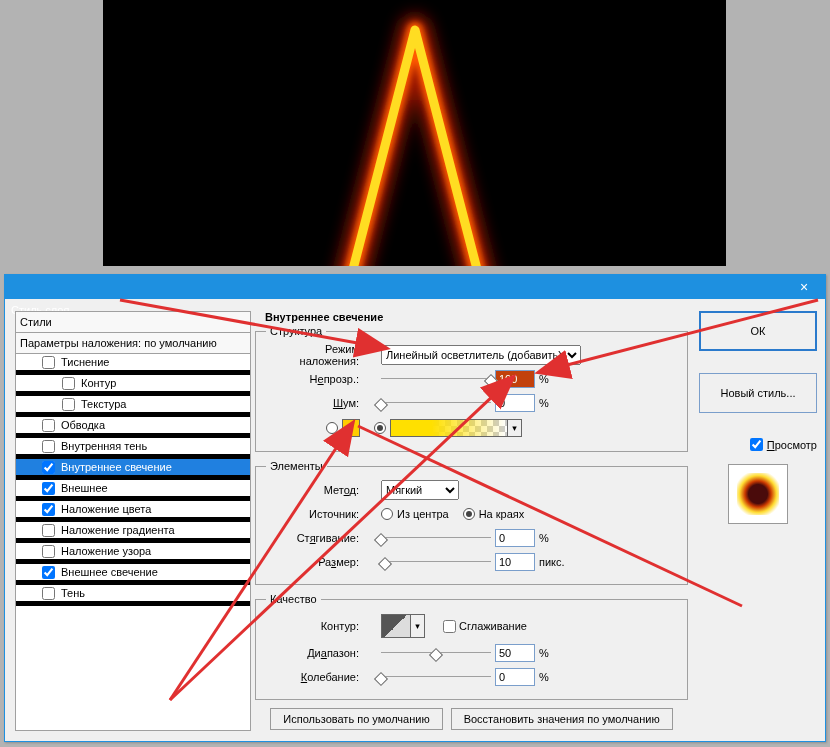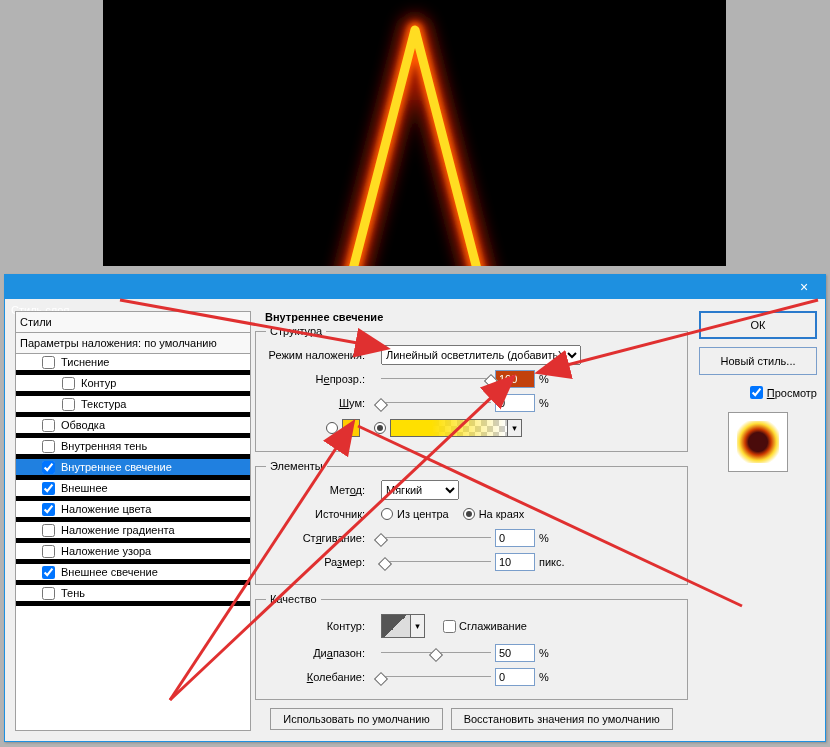--- a/index.html
+++ b/index.html
@@ -26,21 +26,21 @@
   .left-panel .row.indent2 { padding-left: 44px; }
   .left-panel .row.selected { background: #2080e0; color: #fff; }
   .left-panel input[type=checkbox] { margin: 0 6px 0 2px; }
 
   
   .center-panel { position: absolute; left: 250px; top: 12px; width: 433px; }
   fieldset { border: 1px solid #a0a0a0; margin: 0 0 8px 0; padding: 6px 10px 10px 10px; }
   legend { padding: 0 4px; font-size: 11px; }
 
   .form-row { display: flex; align-items: center; height: 24px; }
-  .form-row .label { width: 115px; text-align: right; padding-right: 16px; }
+  .form-row .label { width: 115px; text-align: right; padding-right: 22px; }
   .form-row .label .u { text-decoration: underline; }
   .form-row select { height: 20px; font-size: 11px; }
   .slider { flex: 0 0 auto; height: 14px; display: inline-block; position: relative; background: linear-gradient(to bottom, rgba(0,0,0,0) 40%, #a0a0a0 40%, #a0a0a0 50%, rgba(0,0,0,0) 50%); }
   .slider .thumb { position: absolute; top: 4px; width: 10px; height: 10px; background: #fff; border: 1px solid #666; transform: translateX(-50%) rotate(45deg); }
   .num-box { width: 40px; height: 18px; border: 1px solid #7a9ecb; background: #fff; text-align: left; padding: 0 3px; margin: 0 4px; font-size: 11px; line-height: 16px; display: inline-block; }
   .num-box.sel { background: #c2410c; color: #fff; }
   .unit { font-size: 11px; }
 
   .color-radio-row { display: flex; align-items: center; height: 26px; padding-left: 60px; }
   .radio-circle { width: 12px; height: 12px; border: 1px solid #555; border-radius: 50%; background: #fff; display: inline-block; margin-right: 4px; position: relative; }
@@ -55,21 +55,21 @@
   .radio-label { margin-right: 14px; font-size: 11px; }
 
   .contour-sw { width: 30px; height: 24px; border: 1px solid #666; background: linear-gradient(135deg, #555 0 50%, #ddd 50% 100%); display: inline-block; vertical-align: middle; }
   .contour-drop { width: 14px; height: 24px; border: 1px solid #666; border-left: none; background: #f0f0f0; display: inline-flex; align-items: center; justify-content: center; font-size: 9px; vertical-align: middle; }
 
   .btn-row { display: flex; gap: 8px; margin-top: 6px; justify-content: center; }
   .btn-flat { height: 22px; border: 1px solid #999; background: #f0f0f0; padding: 0 12px; cursor: pointer; font-size: 11px; }
 
   
   .right-panel { position: absolute; left: 694px; top: 12px; width: 118px; }
-  .right-panel .btn { display: block; width: 100%; height: 28px; margin-bottom: 8px; border: 1px solid #7a9ecb; background: #f0f0f0; cursor: pointer; font-size: 11px; }
+  .right-panel .btn { display: block; width: 100%; height: 40px; margin-bottom: 22px; border: 1px solid #7a9ecb; background: #f0f0f0; cursor: pointer; font-size: 11px; }
   .right-panel .btn.primary { border: 2px solid #2a7acc; }
   .preview-chk { display: flex; align-items: center; justify-content: flex-end; margin: 2px 0 10px 0; }
   .preview-chk input { margin-right: 4px; }
   .preview-box { width: 60px; height: 60px; margin: 0 auto; background: #fff; border: 1px solid #999; position: relative; }
   .preview-glow { position: absolute; inset: 8px; border-radius: 6px; background: radial-gradient(circle at 50% 50%, #4a0b0b 0 32%, #cc3a00 44%, #ffdd33 62%, #fff 80%);}
 
   
   .annot { position: absolute; inset: 0; pointer-events: none; }
 </style>
 </head>

